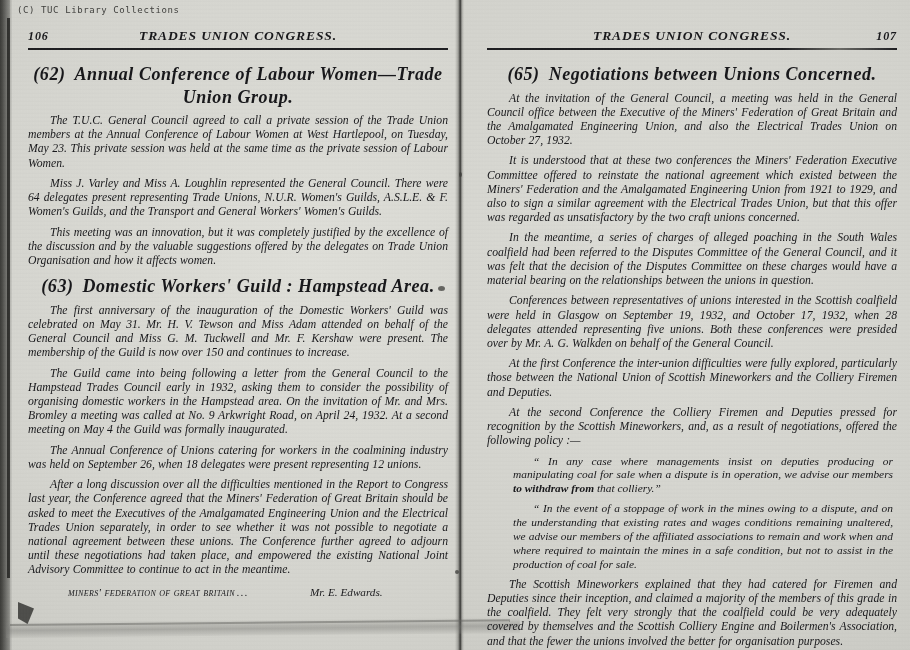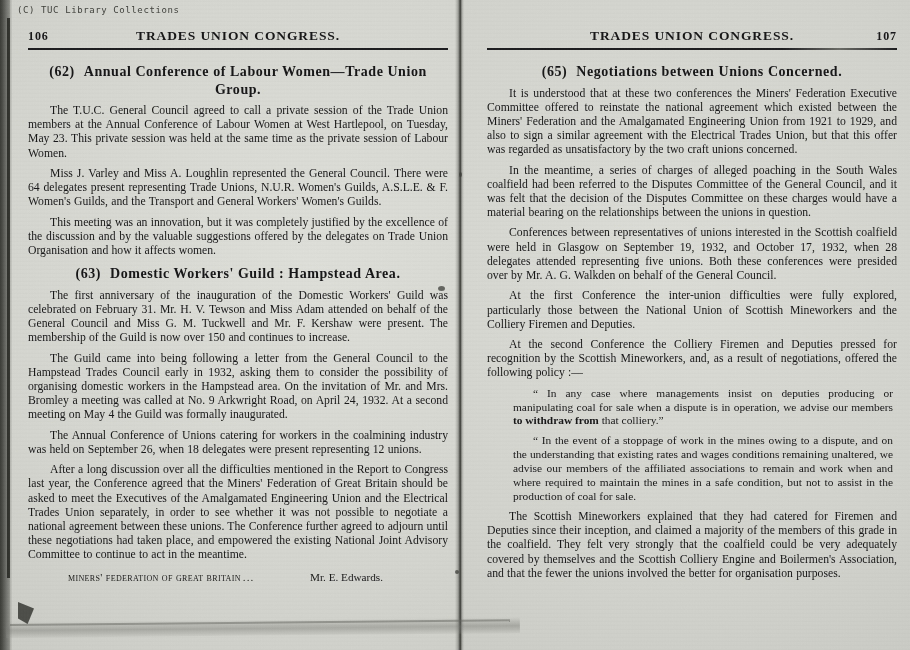--- a/index.html
+++ b/index.html
@@ -136,20 +136,21 @@
     white-space: nowrap;
     opacity: 0.88;
   }
 
   
   .page {
     position: absolute;
     top: 0;
     bottom: 0;
     color: #17171a;
+    font-style: italic;
   }
   .page-left  { left: 28px;  width: 420px; }
   .page-right { left: 487px; width: 410px; }
 
   .running-head {
     position: absolute;
     top: 28px;
     left: 0;
     right: 0;
     height: 20px;
@@ -187,21 +188,21 @@
 
   .col-body {
     position: absolute;
     top: 56px;
     left: 0;
     right: 0;
   }
 
   
   h2.sec-head {
-    font-size: 14px;
+    font-size: 18px;
     font-weight: bold;
     text-align: center;
     margin: 7px 0 1px 0;
     line-height: 1.25;
     letter-spacing: 0.15px;
   }
   h2.sec-head .num { margin-right: 9px; }
   h2.sec-head.spaced { letter-spacing: 0.55px; }
   h2.sec-head.caps {
     text-transform: uppercase;
@@ -305,21 +306,21 @@
       <h2 class="sec-head spaced">
         <span class="num">(62)</span><span>Annual Conference of Labour Women—Trade Union Group.</span>
       </h2>
       <p class="para">The T.U.C. General Council agreed to call a private session of the Trade Union members at the Annual Conference of Labour Women at West Hartlepool, on Tuesday, May 23. This private session was held at the same time as the private session of Labour Women.</p>
       <p class="para">Miss J. Varley and Miss A. Loughlin represented the General Council. There were 64 delegates present representing Trade Unions, N.U.R. Women's Guilds, A.S.L.E. &amp; F. Women's Guilds, and the Transport and General Workers' Women's Guilds.</p>
       <p class="para">This meeting was an innovation, but it was completely justified by the excellence of the discussion and by the valuable suggestions offered by the delegates on Trade Union Organisation and how it affects women.</p>
 
       <h2 class="sec-head spaced">
         <span class="num">(63)</span><span>Domestic Workers' Guild : Hampstead Area.</span>
       </h2>
-      <p class="para">The first anniversary of the inauguration of the Domestic Workers' Guild was celebrated on February 31. Mr. H. V. Tewson and Miss Adam attended on behalf of the General Council and Miss G. M. Tuckwell and Mr. F. Kershaw were present. The membership of the Guild is now over 150 and continues to increase.</p>
+      <p class="para">The first anniversary of the inauguration of the Domestic Workers' Guild was celebrated on May 31. Mr. H. V. Tewson and Miss Adam attended on behalf of the General Council and Miss G. M. Tuckwell and Mr. F. Kershaw were present. The membership of the Guild is now over 150 and continues to increase.</p>
       <p class="para">The Guild came into being following a letter from the General Council to the Hampstead Trades Council early in 1932, asking them to consider the possibility of organising domestic workers in the Hampstead area. On the invitation of Mr. and Mrs. Bromley a meeting was called at No. 9 Arkwright Road, on April 24, 1932. At a second meeting on May 4 the Guild was formally inaugurated.</p>
 
       <p class="para">The Annual Conference of Unions catering for workers in the coalmining industry was held on September 26, when 18 delegates were present representing 12 unions.</p>
       <p class="para">After a long discussion over all the difficulties mentioned in the Report to Congress last year, the Conference agreed that the Miners' Federation of Great Britain should be asked to meet the Executives of the Amalgamated Engineering Union and the Electrical Trades Union separately, in order to see whether it was not possible to negotiate a national agreement between these unions. The Conference further agreed to adjourn until these negotiations had taken place, and empowered the existing National Joint Advisory Committee to continue to act in the meantime.</p>
 
       <div class="cttee">
 
         <div class="cttee-block">
           <div class="cttee-row">
             <span class="cttee-name">Miners' Federation of Great Britain</span>
@@ -340,20 +341,21 @@
       <span class="rh-title rh-right">TRADES UNION CONGRESS.</span>
       <span class="folio folio-right">107</span>
     </div>
     <div class="head-rule rule-fade"></div>
 
     <div class="col-body">
 
       <h2 class="sec-head spaced">
         <span class="num">(65)</span><span>Negotiations between Unions Concerned.</span>
       </h2>
+      <p class="para">At the invitation of the General Council, a meeting was held in the General Council office between the Executive of the Miners' Federation of Great Britain and the Amalgamated Engineering Union, and also the Electrical Trades Union on October 27, 1932.</p>
       <p class="para">It is understood that at these two conferences the Miners' Federation Executive Committee offered to reinstate the national agreement which existed between the Miners' Federation and the Amalgamated Engineering Union from 1921 to 1929, and also to sign a similar agreement with the Electrical Trades Union, but that this offer was regarded as unsatisfactory by the two craft unions concerned.</p>
       <p class="para">In the meantime, a series of charges of alleged poaching in the South Wales coalfield had been referred to the Disputes Committee of the General Council, and it was felt that the decision of the Disputes Committee on these charges would have a material bearing on the relationships between the unions in question.</p>
 
       <p class="para">Conferences between representatives of unions interested in the Scottish coalfield were held in Glasgow on September 19, 1932, and October 17, 1932, when 28 delegates attended representing five unions. Both these conferences were presided over by Mr. A. G. Walkden on behalf of the General Council.</p>
       <p class="para">At the first Conference the inter-union difficulties were fully explored, particularly those between the National Union of Scottish Mineworkers and the Colliery Firemen and Deputies.</p>
       <p class="para">At the second Conference the Colliery Firemen and Deputies pressed for recognition by the Scottish Mineworkers, and, as a result of negotiations, offered the following policy :—</p>
 
       <p class="quote"><span>“ In any case where managements insist on deputies producing or manipulating coal for sale when a dispute is in operation, we advise our members </span><span class="bold-in">to withdraw from</span><span> that colliery.”</span></p>
 
       <p class="quote"><span>“ In the event of a stoppage of work in the mines owing to a dispute, and on the understanding that existing rates and wages conditions remaining unaltered, we advise our members of the affiliated associations to remain and work when and where required to maintain the mines in a safe condition, but not to assist in the production of coal for sale.</span></p>

